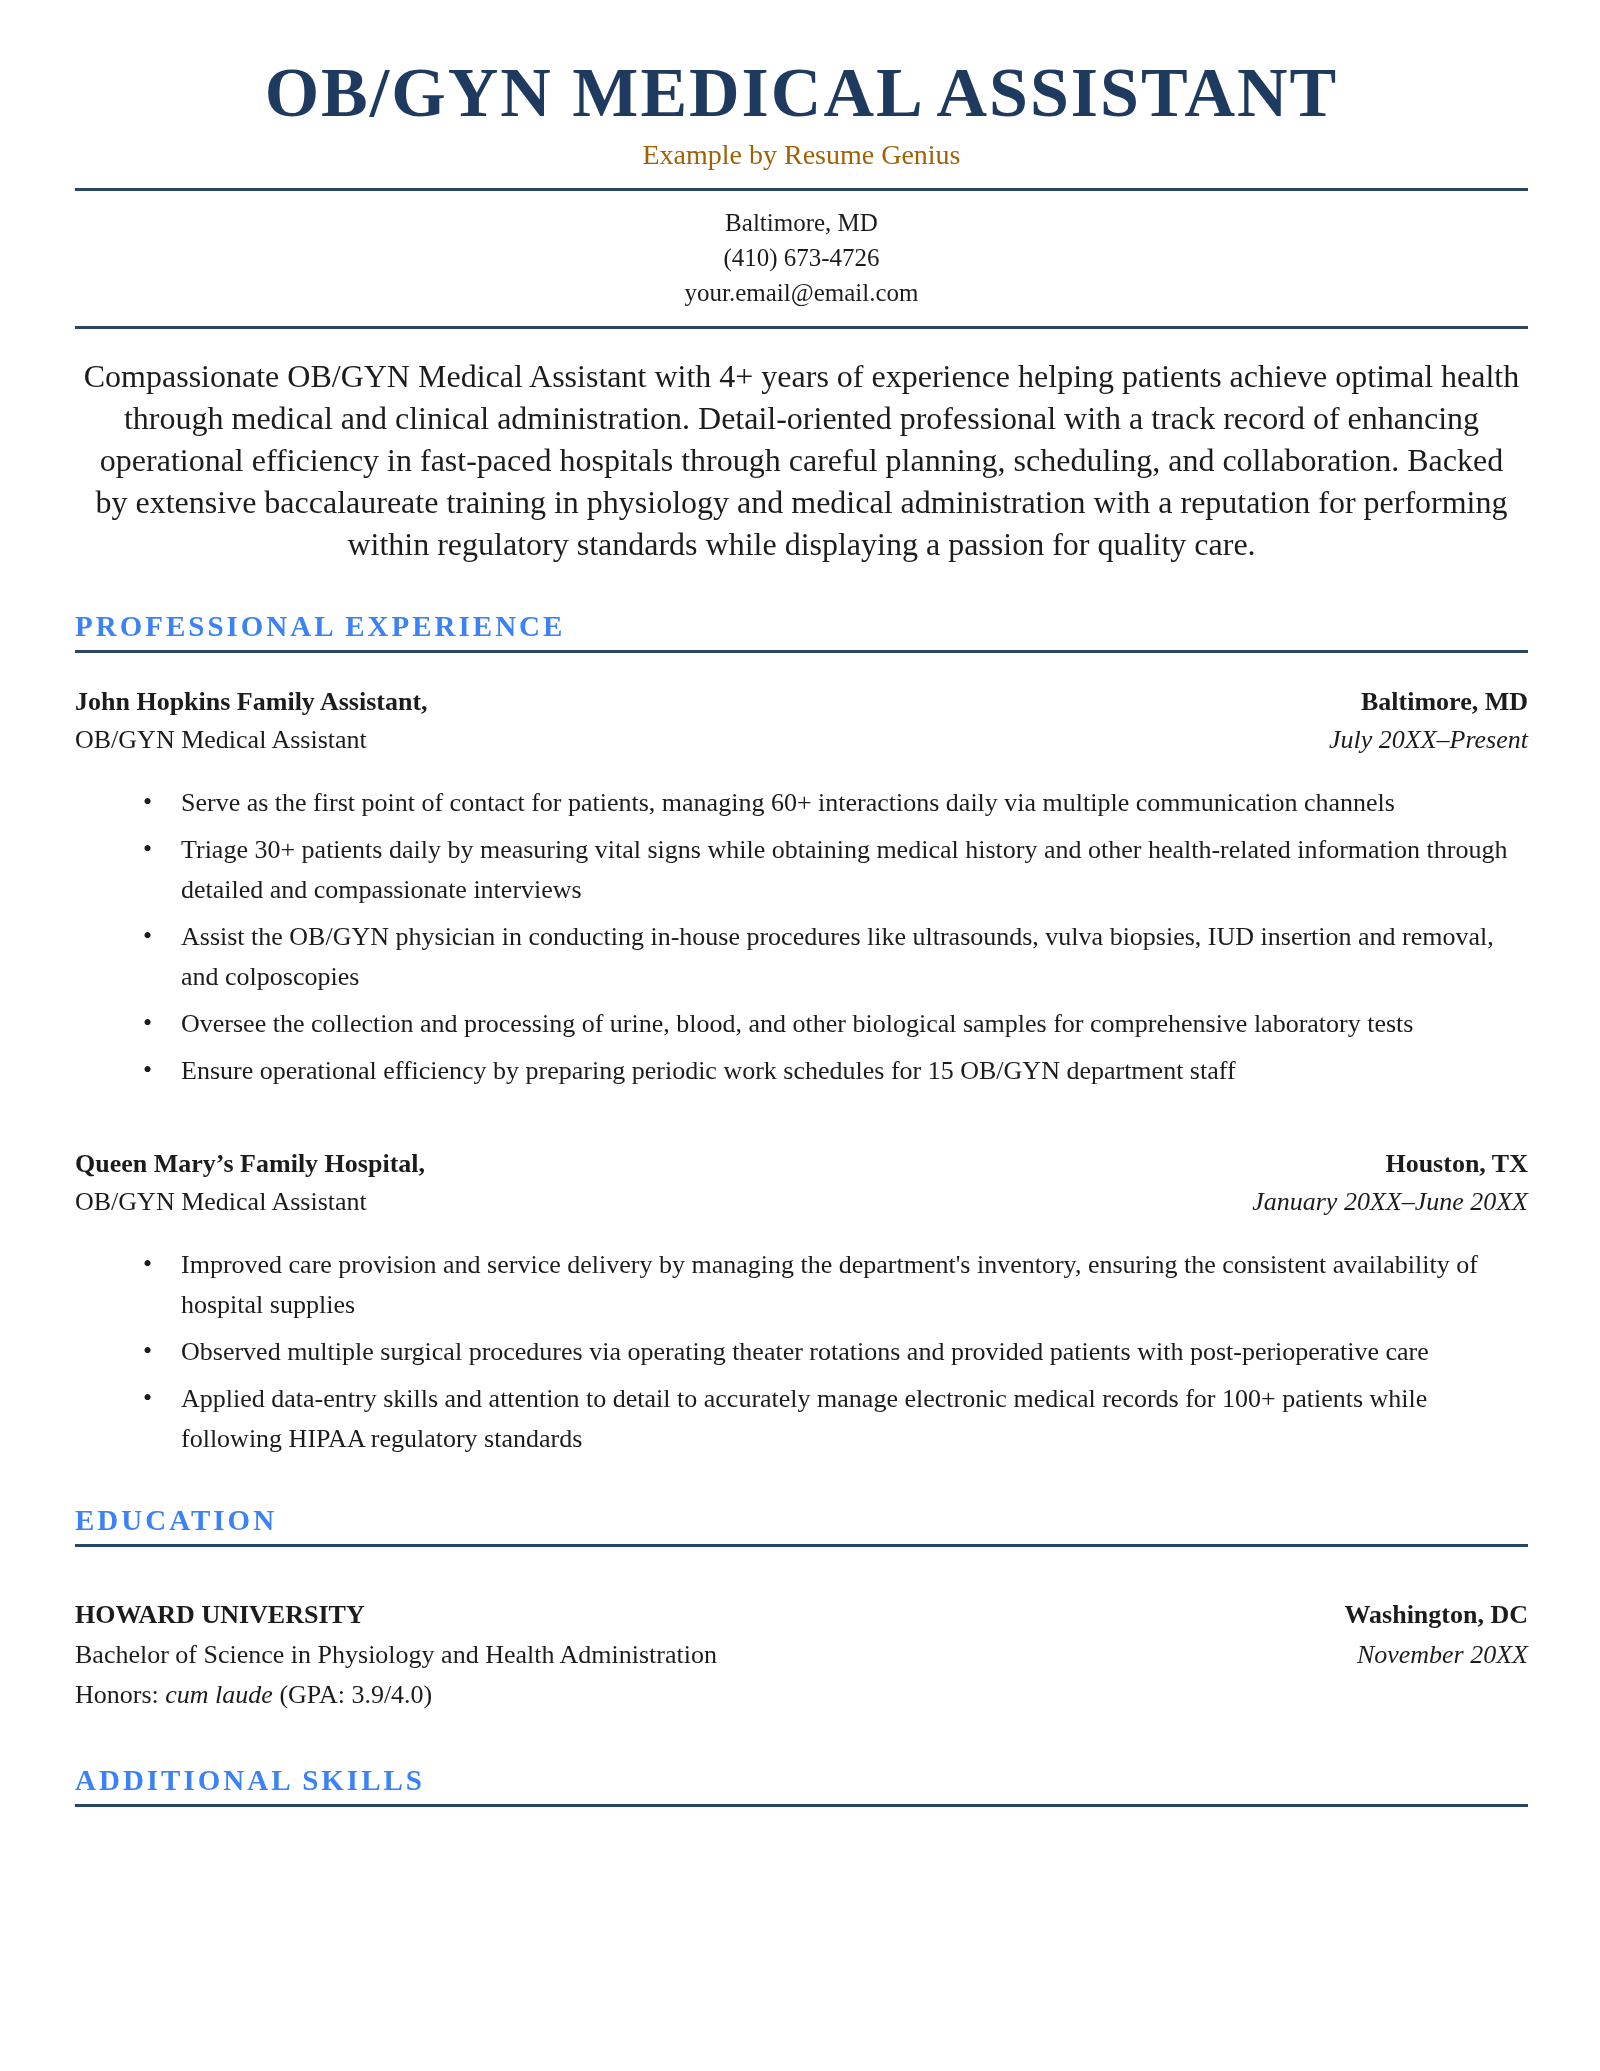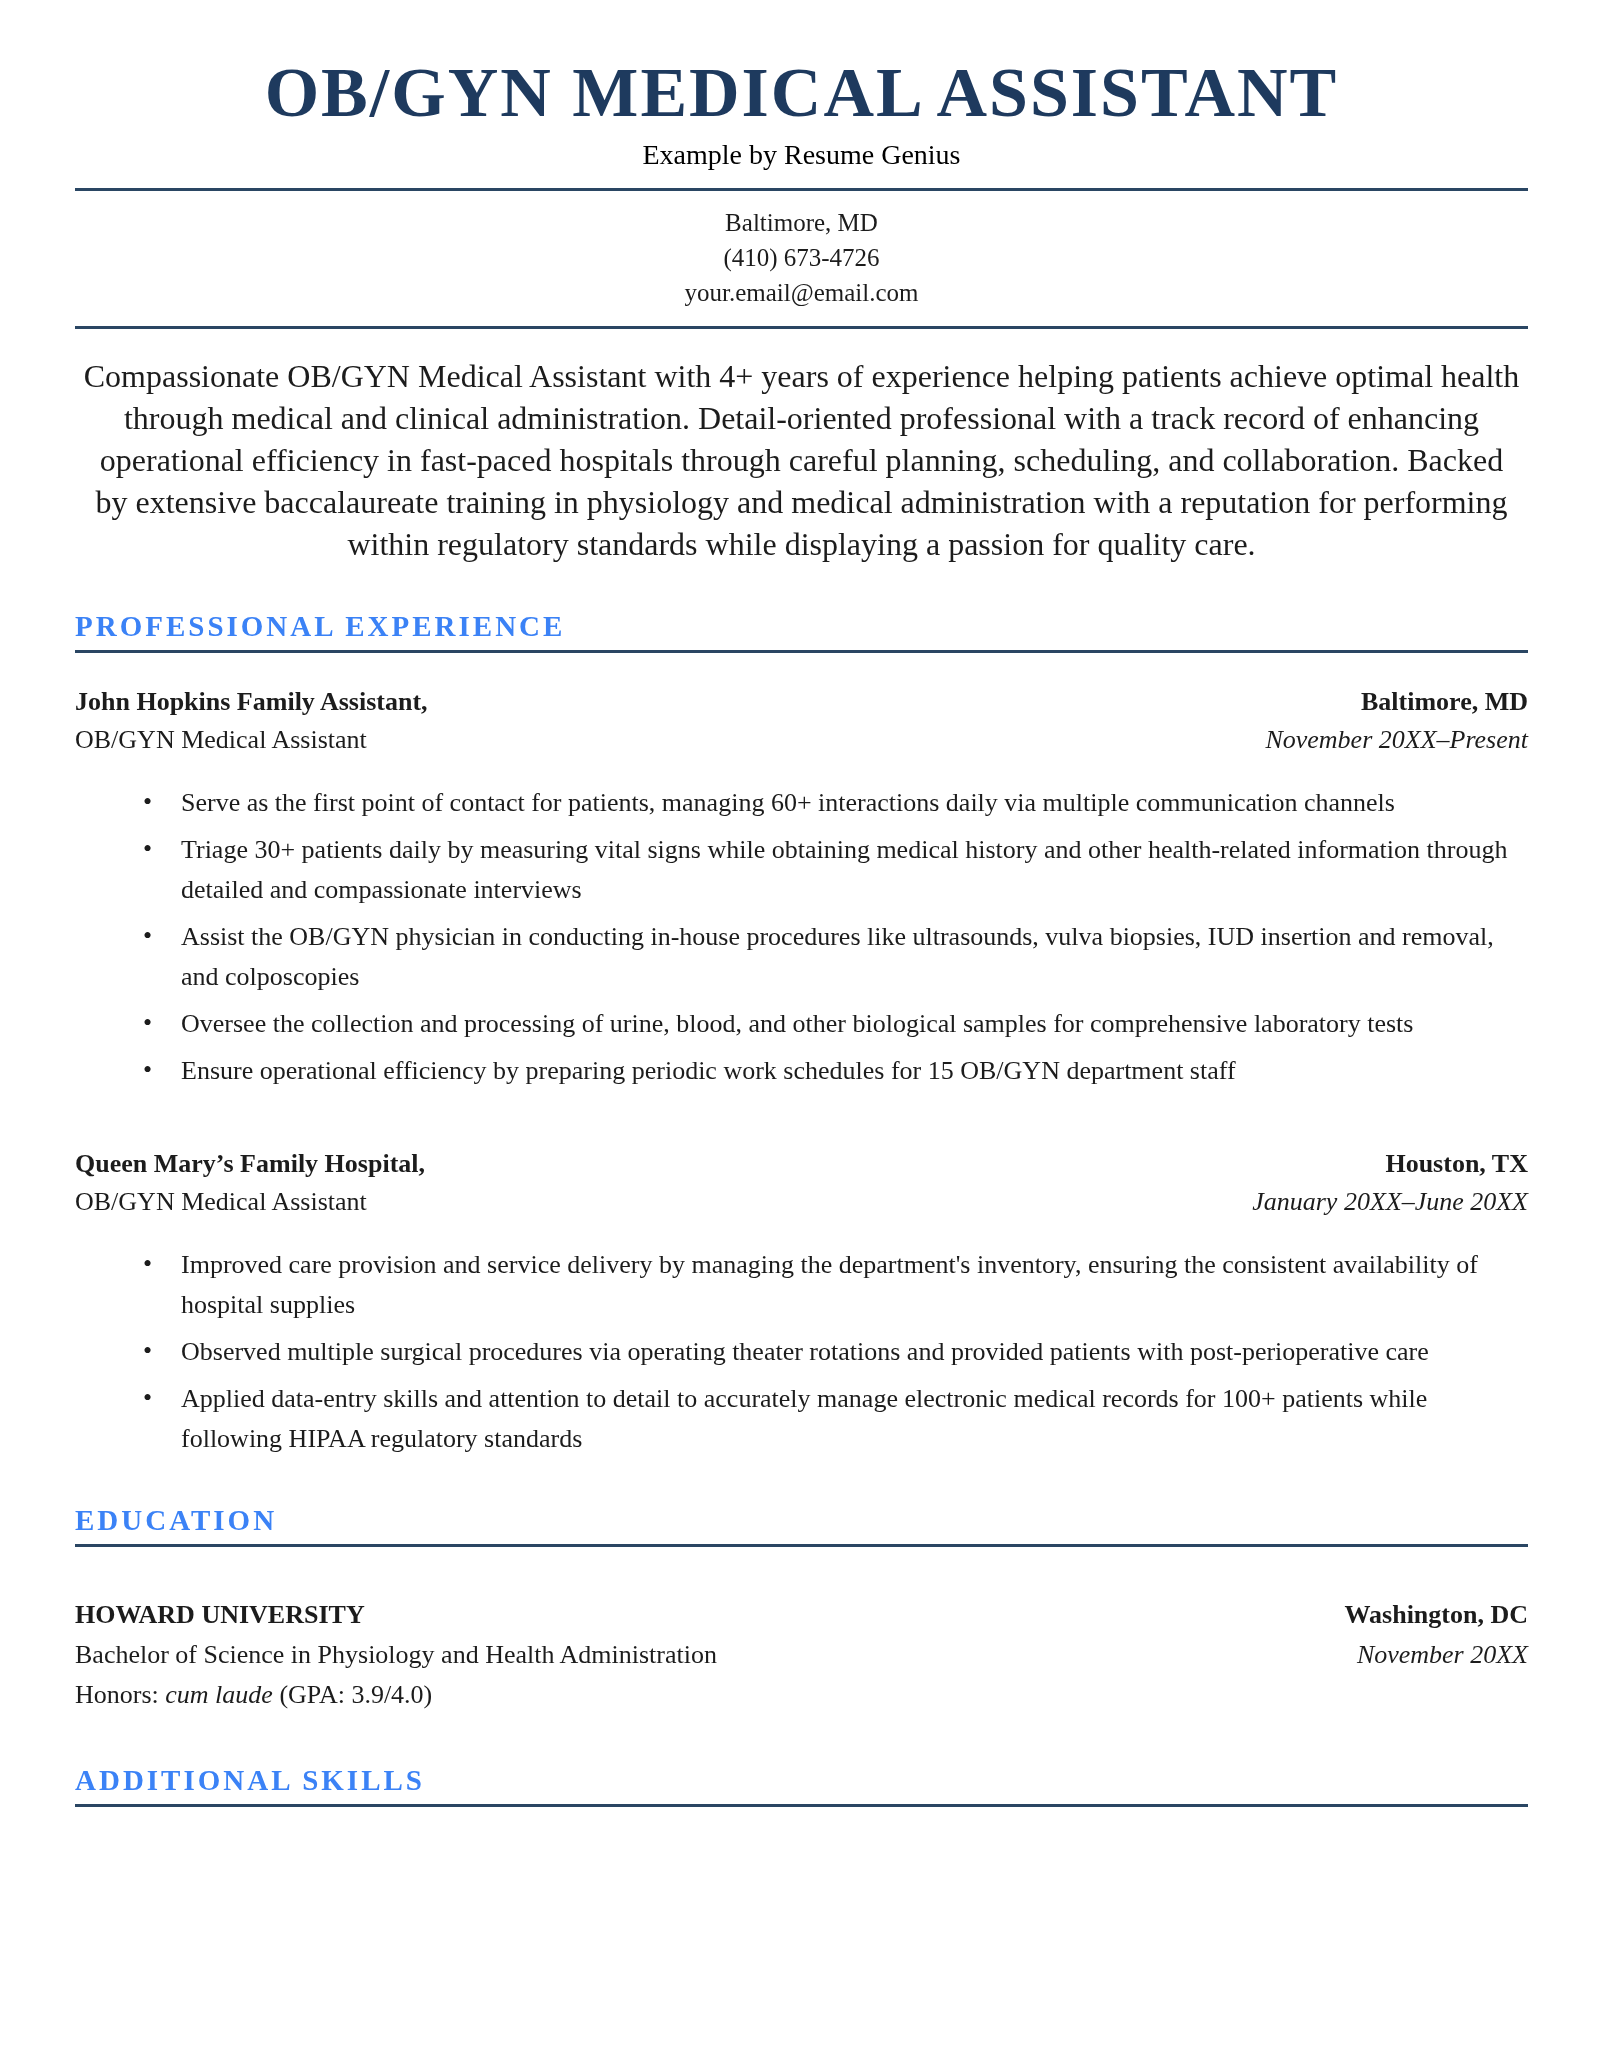--- a/index.html
+++ b/index.html
@@ -20,21 +20,21 @@
     line-height: 74px;
     font-weight: bold;
     letter-spacing: 2px;
     color: #1e3a5e;
   }
   .doc-subtitle {
     margin-top: 8px;
     text-align: center;
     font-size: 28px;
     line-height: 34px;
-    color: #000000;
+    color: #a16207;
   }
   .rule {
     border: none;
     border-top: 3px solid #2a4663;
     margin: 16px 0 0;
   }
   .contact {
     margin-top: 14px;
     text-align: center;
     font-size: 25px;
@@ -125,21 +125,21 @@
 
   <h2 class="section-heading">PROFESSIONAL EXPERIENCE</h2>
 
   <div class="job-header">
     <div>
       <div class="employer">John Hopkins Family Assistant,</div>
       <div class="role">OB/GYN Medical Assistant</div>
     </div>
     <div class="job-right">
       <div class="job-location">Baltimore, MD</div>
-      <div class="job-dates">November 20XX–Present</div>
+      <div class="job-dates">July 20XX–Present</div>
     </div>
   </div>
 
   <ul class="bullets">
     <li>Serve as the first point of contact for patients, managing 60+ interactions daily via multiple communication channels</li>
     <li>Triage 30+ patients daily by measuring vital signs while obtaining medical history and other health-related information through detailed and compassionate interviews</li>
     <li>Assist the OB/GYN physician in conducting in-house procedures like ultrasounds, vulva biopsies, IUD insertion and removal, and colposcopies</li>
     <li>Oversee the collection and processing of urine, blood, and other biological samples for comprehensive laboratory tests</li>
     <li>Ensure operational efficiency by preparing periodic work schedules for 15 OB/GYN department staff</li>
   </ul>

